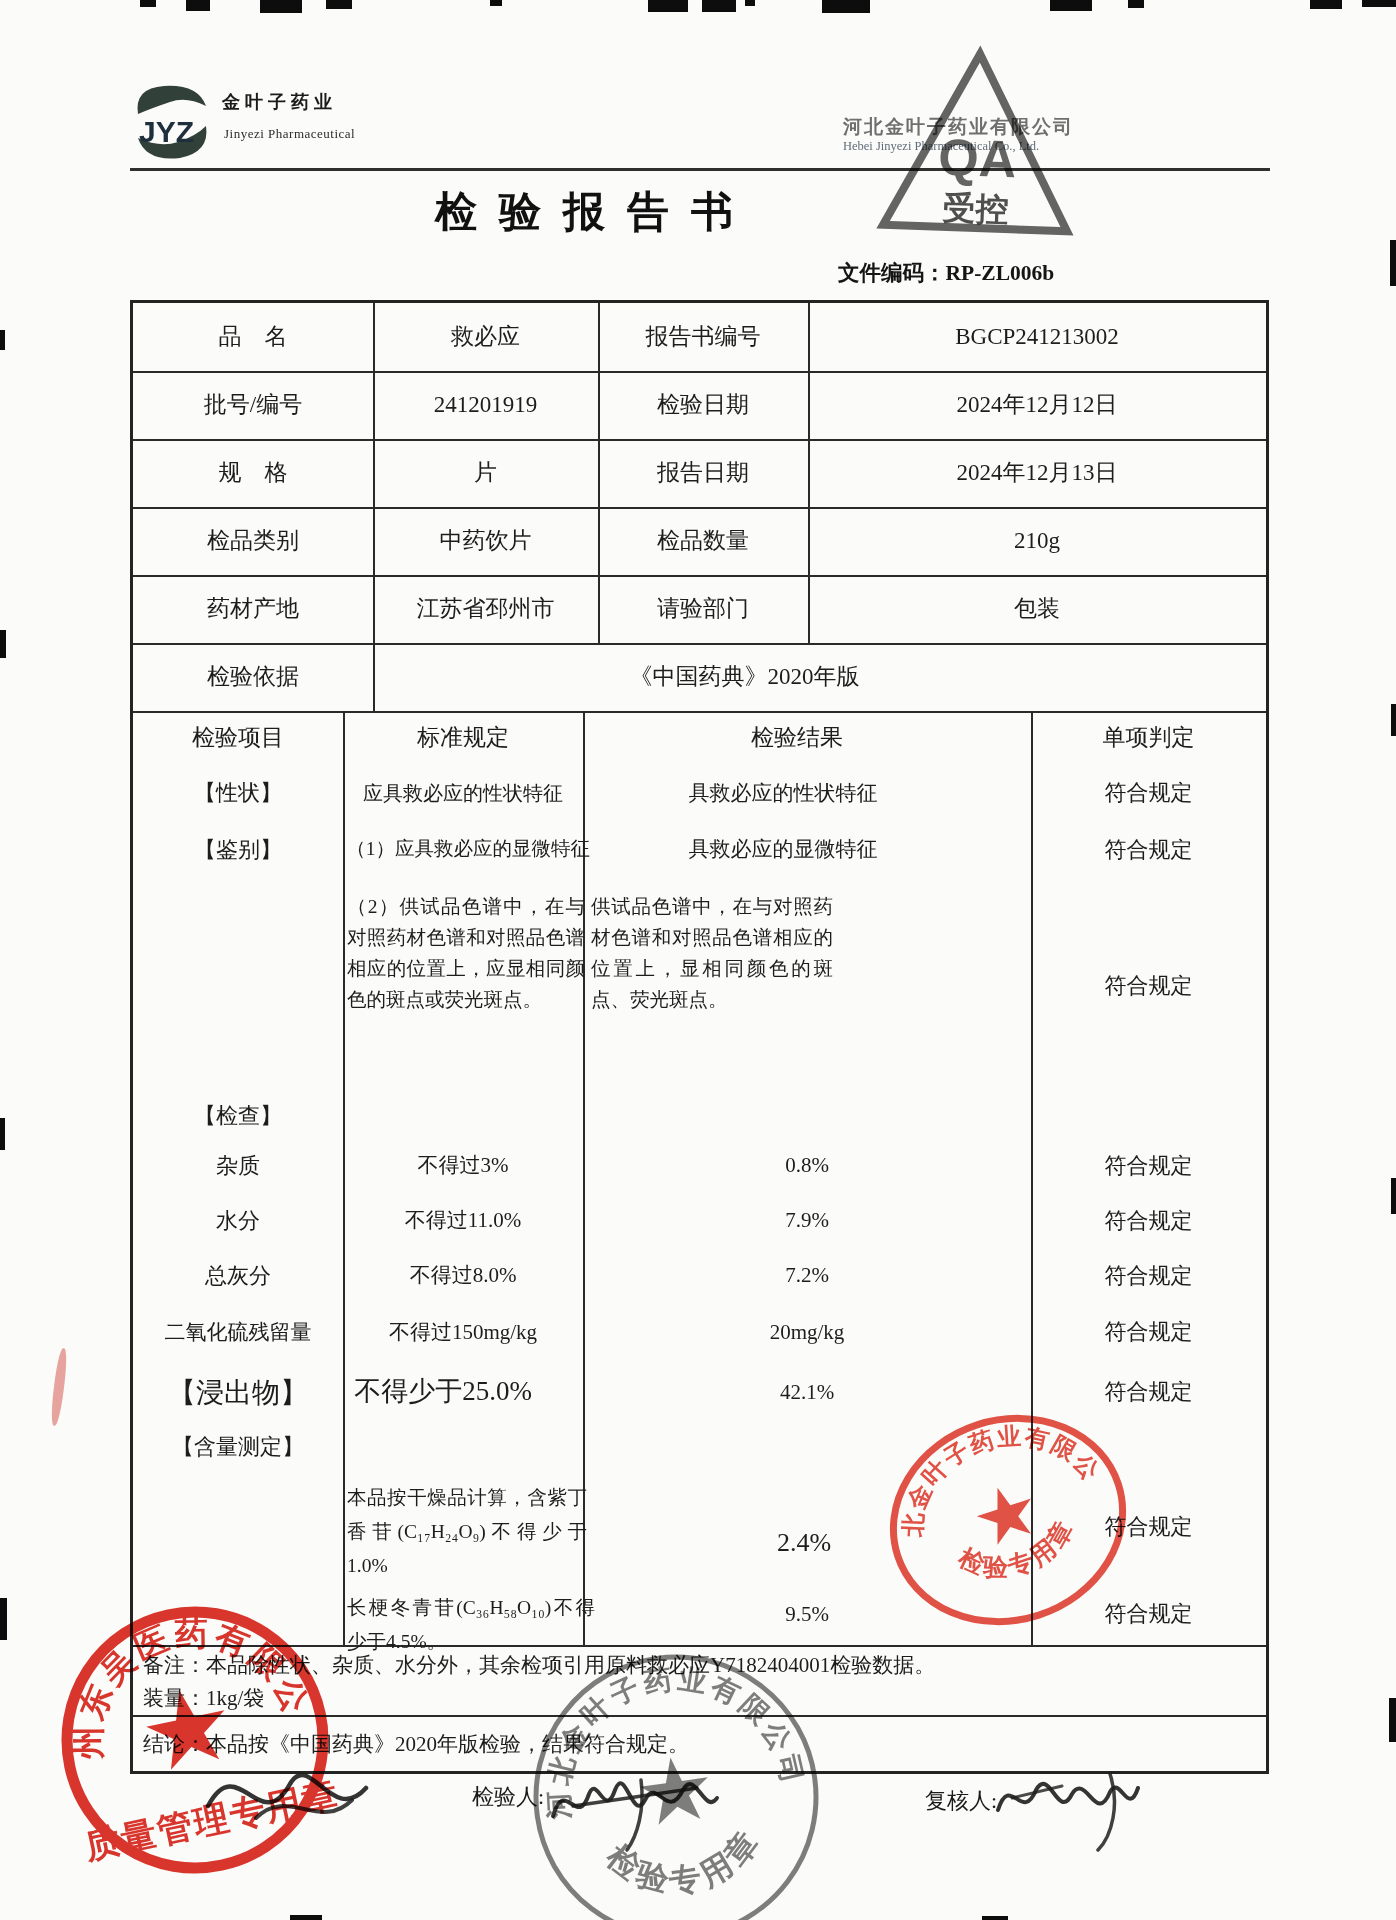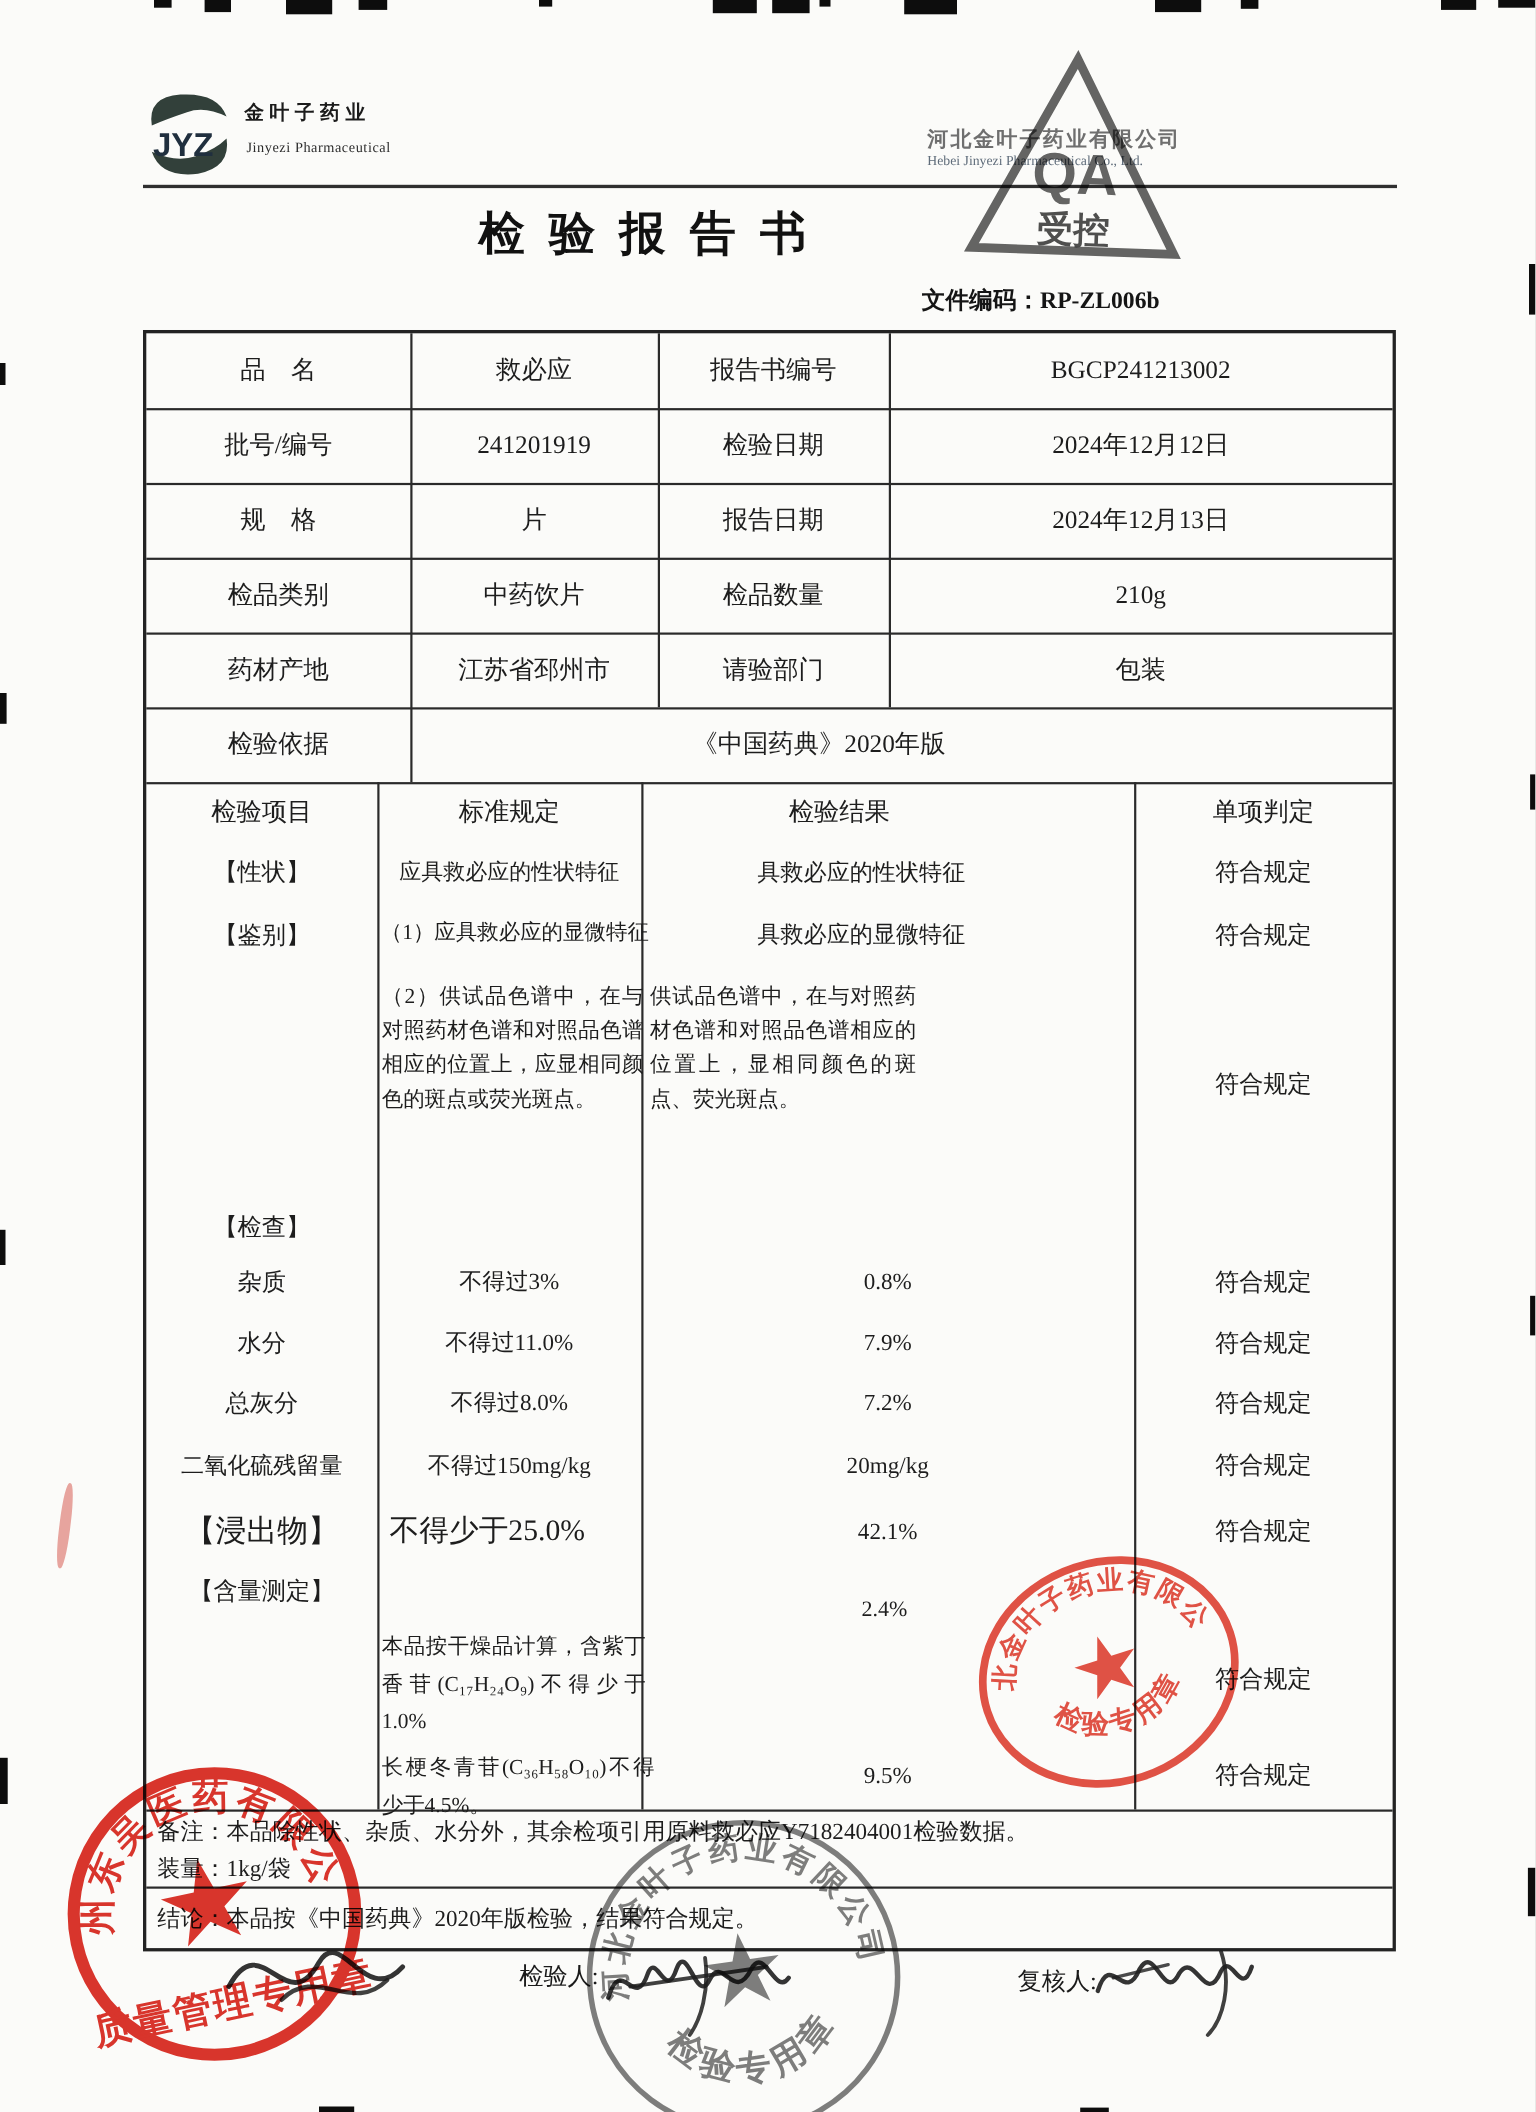--- a/index.html
+++ b/index.html
@@ -117,21 +117,21 @@
     <div class="c" style="left:0;top:272px;width:240px;height:68px">药材产地</div>
     <div class="c" style="left:240px;top:272px;width:225px;height:68px">江苏省邳州市</div>
     <div class="c" style="left:465px;top:272px;width:210px;height:68px">请验部门</div>
     <div class="c" style="left:675px;top:272px;width:458px;height:68px">包装</div>
 
     <div class="c" style="left:0;top:340px;width:240px;height:68px">检验依据</div>
     <div class="c" style="left:240px;top:340px;width:893px;height:68px;padding-right:150px;box-sizing:border-box">《中国药典》2020年版</div>
 
     <div class="c" style="left:0;top:408px;width:210px;height:54px">检验项目</div>
     <div class="c" style="left:210px;top:408px;width:240px;height:54px">标准规定</div>
-    <div class="c" style="left:442px;top:408px;width:376px;height:54px">检验结果</div>
+    <div class="c" style="left:476px;top:408px;width:376px;height:54px">检验结果</div>
     <div class="c" style="left:898px;top:408px;width:235px;height:54px">单项判定</div>
 
     <div class="c" style="left:0;top:462px;width:210px;height:56px;font-size:22px">【性状】</div>
     <div class="c" style="left:204px;top:462px;width:252px;height:56px;font-size:20px;white-space:nowrap">应具救必应的性状特征</div>
     <div class="c" style="left:450px;top:462px;width:400px;height:56px;font-size:21px">具救必应的性状特征</div>
     <div class="c" style="left:898px;top:462px;width:235px;height:56px;font-size:22px">符合规定</div>
 
     <div class="c" style="left:0;top:518px;width:210px;height:57px;font-size:22px">【鉴别】</div>
     <div class="c" style="left:204px;top:518px;width:262px;height:57px;font-size:19.5px;white-space:nowrap">（1）应具救必应的显微特征</div>
     <div class="c" style="left:450px;top:518px;width:400px;height:57px;font-size:21px">具救必应的显微特征</div>
@@ -164,21 +164,21 @@
     <div class="c" style="left:898px;top:1000px;width:235px;height:58px;font-size:22px">符合规定</div>
 
     <div class="c" style="left:0;top:1058px;width:210px;height:62px;font-size:28px">【浸出物】</div>
     <div class="c" style="left:207px;top:1058px;width:206px;height:62px;font-size:27px">不得少于25.0%</div>
     <div class="c" style="left:450px;top:1058px;width:448px;height:62px;font-size:21px">42.1%</div>
     <div class="c" style="left:898px;top:1058px;width:235px;height:62px;font-size:22px">符合规定</div>
 
     <div class="c" style="left:0;top:1120px;width:210px;height:48px;font-size:22px">【含量测定】</div>
 
     <div class="para" style="left:214px;top:1178px;width:240px;line-height:34px">本品按干燥品计算，含紫丁香苷(C₁₇H₂₄O₉)不得少于1.0%</div>
-    <div class="c" style="left:450px;top:1104px;width:442px;height:112px;font-size:20px">2.4%</div>
+    <div class="c" style="left:450px;top:1184px;width:442px;height:112px;font-size:26px">2.4%</div>
     <div class="c" style="left:898px;top:1168px;width:235px;height:112px;font-size:22px">符合规定</div>
 
     <div class="para" style="left:214px;top:1288px;width:248px;line-height:34px">长梗冬青苷(C₃₆H₅₈O₁₀)不得少于4.5%。</div>
     <div class="c" style="left:450px;top:1280px;width:448px;height:62px;font-size:21px">9.5%</div>
     <div class="c" style="left:898px;top:1280px;width:235px;height:62px;font-size:22px">符合规定</div>
 
     <div class="c cl" style="left:10px;top:1346px;width:1115px;height:32px;font-size:21px">备注：本品除性状、杂质、水分外，其余检项引用原料救必应Y7182404001检验数据。</div>
     <div class="c cl" style="left:10px;top:1380px;width:500px;height:30px;font-size:21px">装量：1kg/袋</div>
     <div class="c cl" style="left:10px;top:1418px;width:1115px;height:46px;font-size:21px">结论：本品按《中国药典》2020年版检验，结果符合规定。</div>
   </div>

